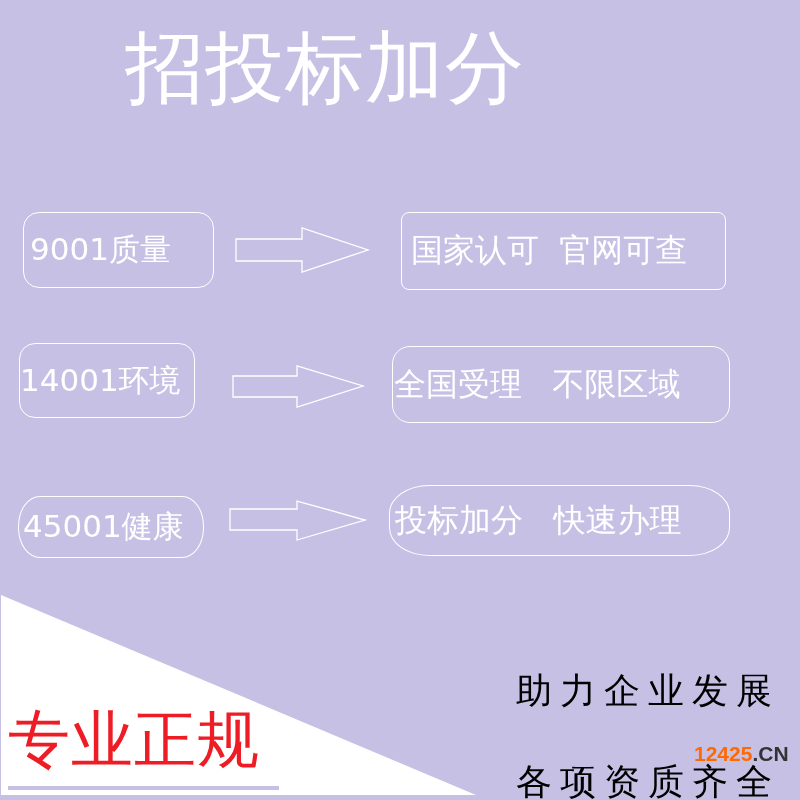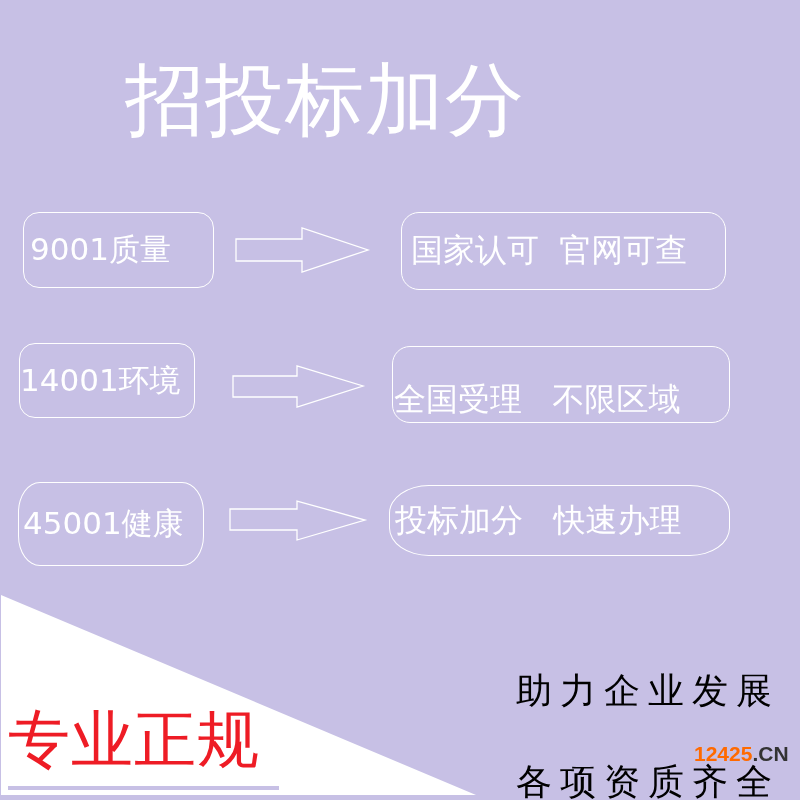--- a/index.html
+++ b/index.html
@@ -1,18 +1,18 @@
 <!DOCTYPE html>
 <html><head>
 <meta charset="utf-8">
 <style>
   html, body { margin:0; padding:0; }
   body { width:800px; height:800px; position:relative; overflow:hidden; background:#c7c0e5; font-family:"DejaVu Sans", "Liberation Sans", sans-serif; }
   .abs { position:absolute; }
-  .title { left:125px; top:18px; color:#ffffff; font-size:79px; letter-spacing:1px; line-height:100px; white-space:nowrap;margin-top:32px; }
+  .title { left:125px; top:18px; color:#ffffff; font-size:79px; letter-spacing:1px; line-height:100px; white-space:nowrap; }
   .box { position:absolute; border:1.5px solid #ffffff; box-sizing:border-box; color:#ffffff; display:flex; align-items:center; white-space:nowrap; }
   .lbox { font-size:31px; padding-left:6px; }
   .rbox { font-size:32px; padding-left:4px; }
   .arrow { position:absolute; }
   .tri { left:0; top:0; }
   .red { left:8px; top:700px; color:#ee1c25; font-size:62px; line-height:80px; white-space:nowrap; letter-spacing:1px; }
   .uline { left:8px; top:786px; width:271px; height:4px; background:#c7c0e5; }
   .slogan { right:20px; color:#000000; font-family:"DejaVu Serif", "Liberation Serif", serif; font-weight:normal; font-size:36px; letter-spacing:8px; white-space:nowrap; line-height:44px; }
   .wm { left:694px; top:742px; font-family:"Liberation Sans", sans-serif; font-weight:bold; font-size:21px; white-space:nowrap; }
   .wm .n { color:#ff6a00; }
@@ -26,35 +26,35 @@
 </svg>
 
 <div class="abs title">招投标加分</div>
 
 <div class="box lbox" style="left:23px;top:212px;width:191px;height:76px;border-radius:16px;">
   <span>9001质量</span>
 </div>
 <svg class="arrow" style="left:234px;top:226px;" width="140" height="50">
   <polygon points="2,13 68,13 68,2 134,24 68,46 68,35 2,35" fill="none" stroke="#ffffff" stroke-width="1.3"></polygon>
 </svg>
-<div class="box rbox" style="left:401px;top:212px;width:325px;height:78px;border-radius:18px;padding-left:9px;">
+<div class="box rbox" style="left:401px;top:212px;width:325px;height:78px;border-radius:8px;padding-left:9px;">
   <span style="white-space:pre;">国家认可  官网可查</span>
 </div>
 
 <div class="box lbox" style="left:19px;top:343px;width:176px;height:75px;border-radius:16px;padding-left:0;">
   <span>14001环境</span>
 </div>
 <svg class="arrow" style="left:231px;top:364px;" width="140" height="48">
   <polygon points="2,12 66,12 66,2 132,22 66,43 66,33 2,33" fill="none" stroke="#ffffff" stroke-width="1.3"></polygon>
 </svg>
-<div class="box rbox" style="left:392px;top:346px;width:338px;height:77px;border-radius:18px;padding-left:1px;align-items:flex-end;">
+<div class="box rbox" style="left:392px;top:346px;width:338px;height:77px;border-radius:18px;padding-left:1px;">
   <span style="white-space:pre;">全国受理   不限区域</span>
 </div>
 
-<div class="box lbox" style="left:18px;top:482px;width:186px;height:84px;border-radius:22px/30px;padding-left:4px;">
+<div class="box lbox" style="left:18px;top:496px;width:186px;height:62px;border-radius:22px/30px;padding-left:4px;">
   <span>45001健康</span>
 </div>
 <svg class="arrow" style="left:228px;top:499px;" width="142" height="46">
   <polygon points="2,10 69,10 69,2 137,21 69,41 69,31 2,31" fill="none" stroke="#ffffff" stroke-width="1.3"></polygon>
 </svg>
 <div class="box rbox" style="left:389px;top:485px;width:341px;height:71px;border-radius:40px/28px;padding-left:5px;">
   <span style="white-space:pre;">投标加分   快速办理</span>
 </div>
 
 <div class="abs red">专业正规</div>

